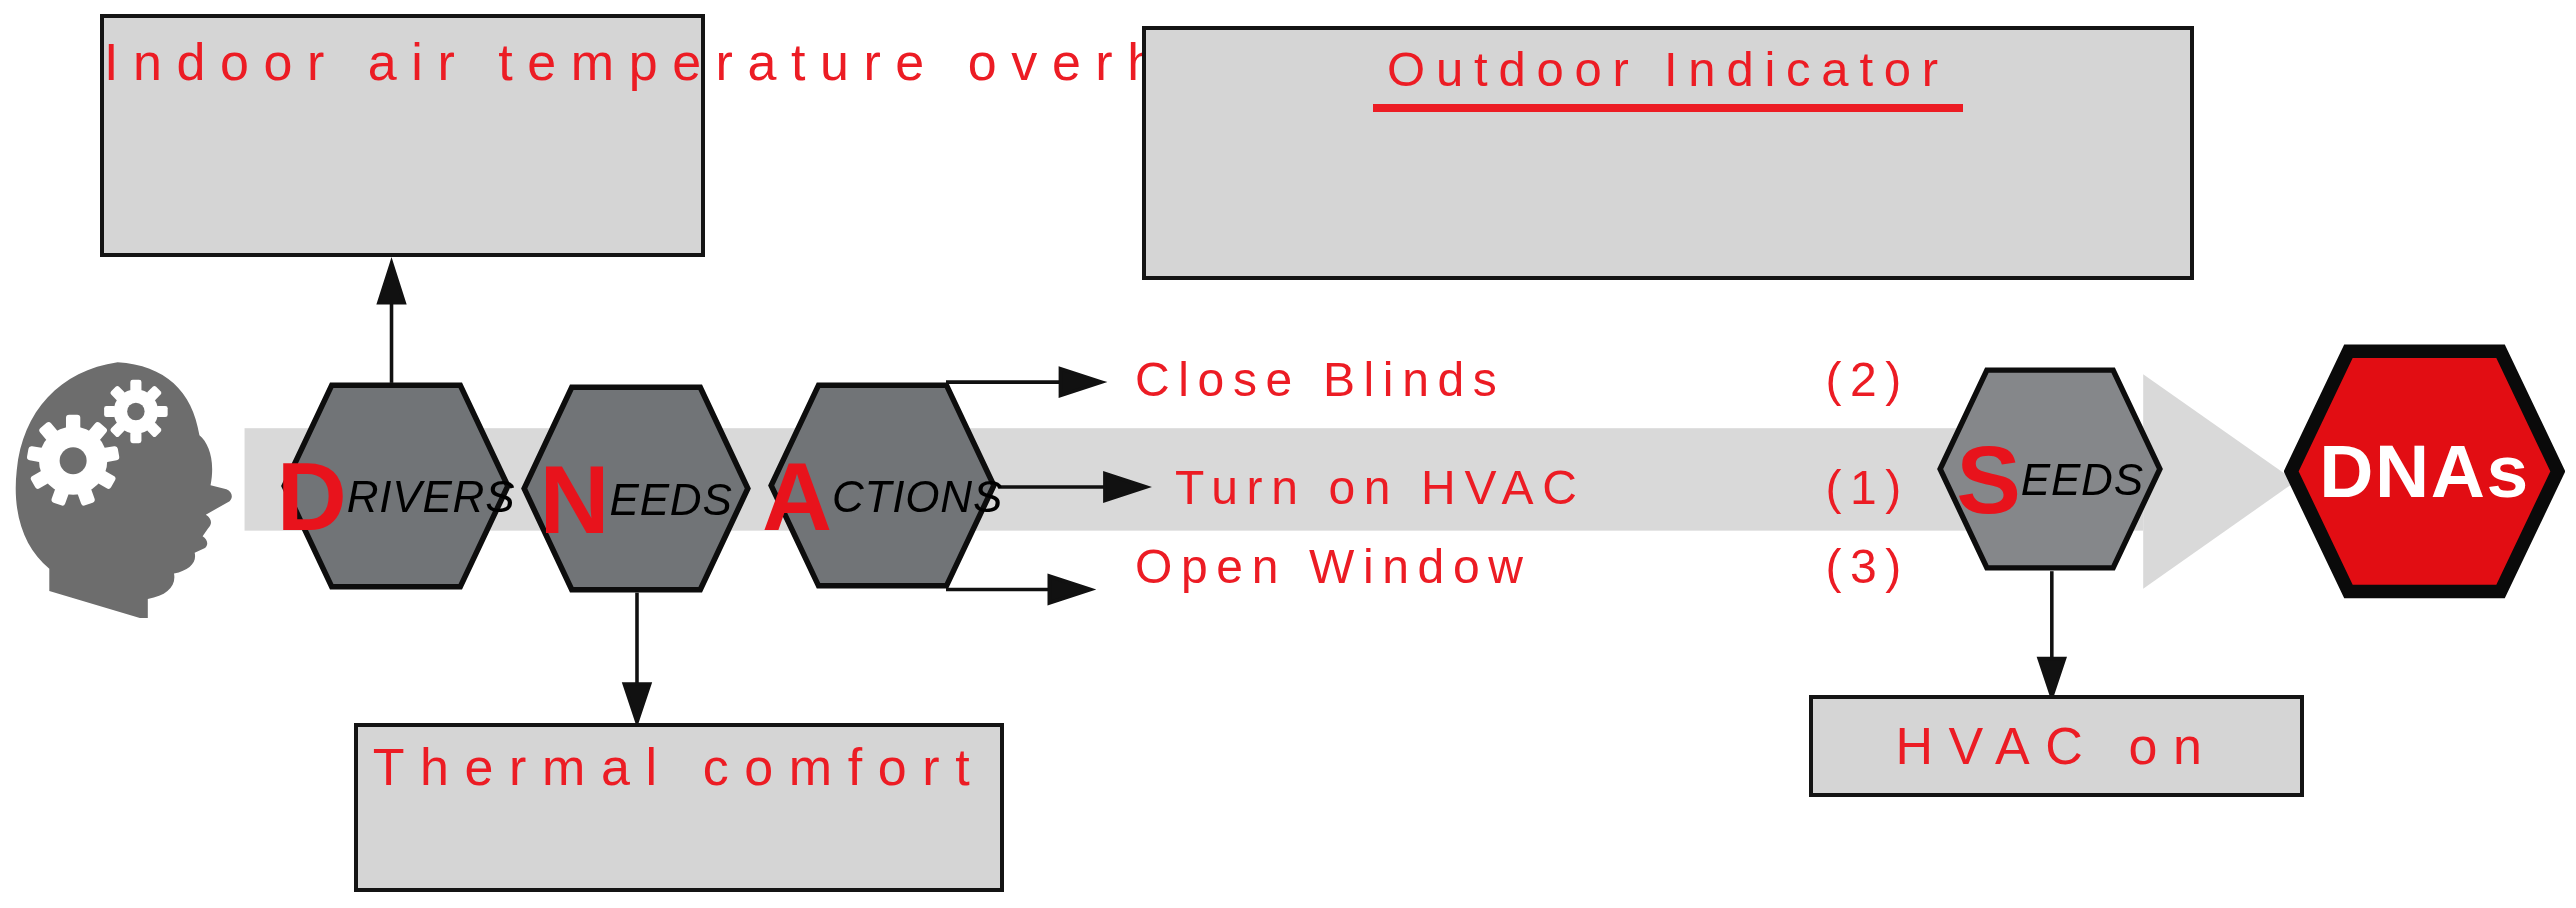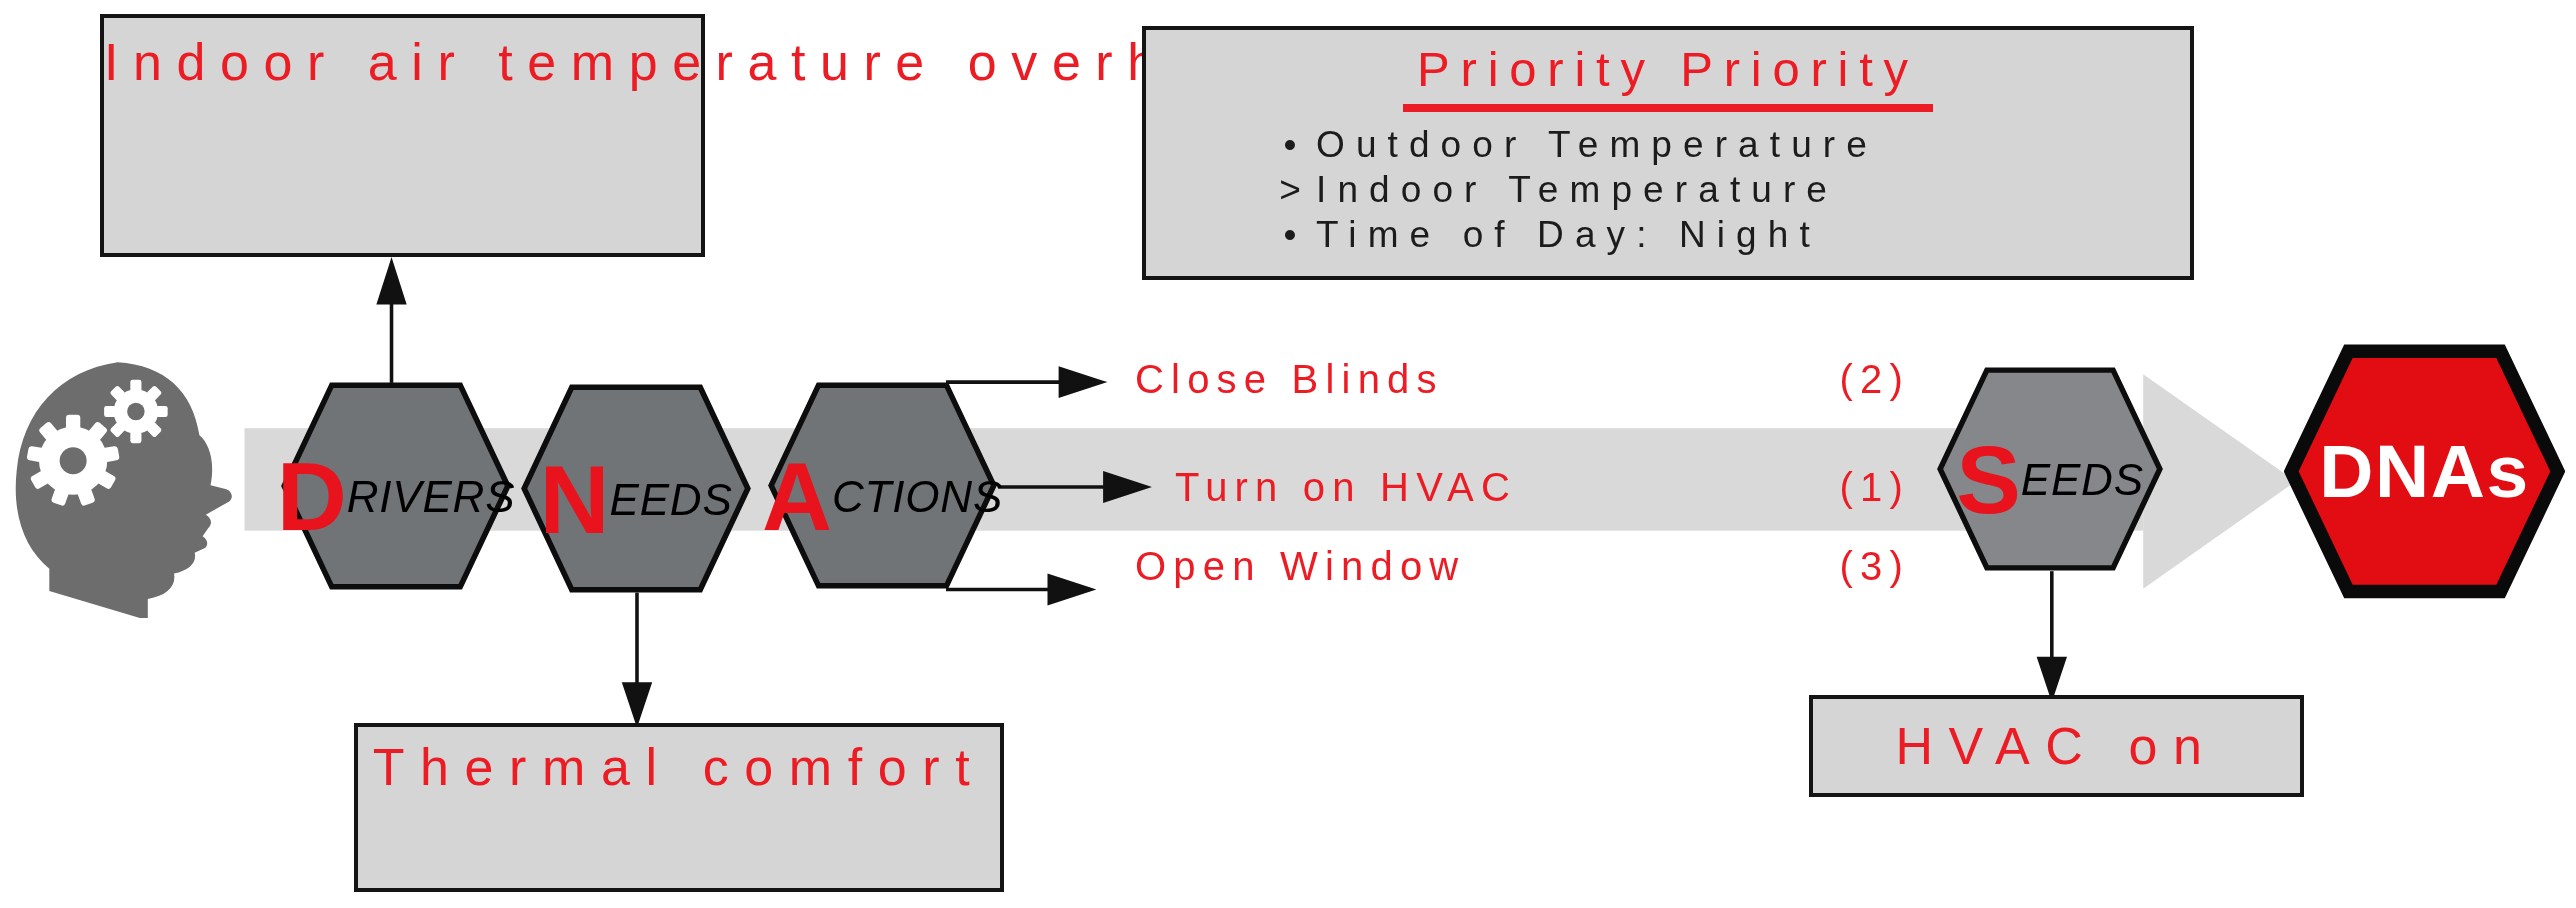--- a/index.html
+++ b/index.html
@@ -23,21 +23,21 @@
   #priority-box{left:1142px;top:26px;width:1052px;height:254px;}
   .pi-title{display:inline-block;margin-top:11px;font-size:49px;letter-spacing:0.22em;
             color:#ec1c24;border-bottom:8.7px solid #ec1c24;padding:0 14.3px 7.2px 14.3px;}
   .pi-bullets{margin-top:9.5px;text-align:left;padding-left:118px;color:#1c1c1c;
               font-size:37px;letter-spacing:0.30em;line-height:45px;}
   .pi-row{white-space:nowrap;}
   .pi-marker{display:inline-block;width:52px;letter-spacing:0;text-align:center;}
 
   
   .action-row{position:absolute;display:flex;justify-content:space-between;align-items:center;
-              color:#ec1c24;font-size:40px;letter-spacing:0.18em;height:64px;white-space:nowrap;}
+              color:#ec1c24;font-size:48px;letter-spacing:0.18em;height:64px;white-space:nowrap;}
   #action-1{left:1135px;top:347px;width:775px;}
   #action-2{left:1175px;top:455px;width:735px;gap:10px;}
   #action-3{left:1135px;top:534px;width:775px;}
 
   
   .hex{position:absolute;}
   .hex > svg{position:absolute;left:0;top:0;width:100%;height:100%;}
   .hex-label{position:absolute;left:0;top:0;right:0;bottom:0;display:flex;align-items:center;
              justify-content:center;transform:translateY(11px);white-space:nowrap;}
   .hex-initial{font-weight:bold;font-size:97px;color:#e8131c;}
@@ -85,26 +85,21 @@
     </g>
   </svg>
 
   <div class="gbox" id="indoor-box">
     <span class="bline">Indoor air</span>
     <span class="bline">temperature</span>
     <span class="bline">overheating</span>
   </div>
 
   <div class="gbox" id="priority-box">
-    <span class="pi-title">Priority Priority</span>
-    <div class="pi-bullets">
-      <div class="pi-row"><span class="pi-marker">•</span><span>Outdoor Temperature</span></div>
-      <div class="pi-row"><span class="pi-marker">&gt;</span><span>Indoor Temperature</span></div>
-      <div class="pi-row"><span class="pi-marker">•</span><span>Time of Day: Night</span></div>
-    </div>
+    <span class="pi-title">Outdoor Indicator</span>
   </div>
 
   <div class="gbox" id="thermal-box">
     <span class="bline">Thermal</span>
     <span class="bline">comfort</span>
   </div>
 
   <div class="gbox" id="hvac-box">
     <span>HVAC on</span>
   </div>

